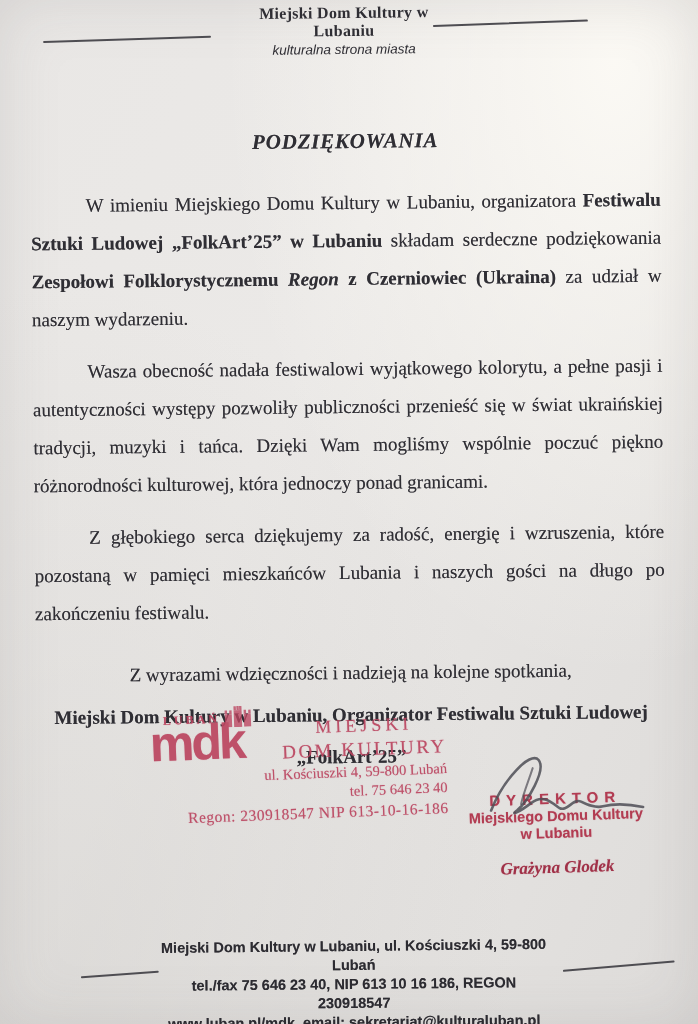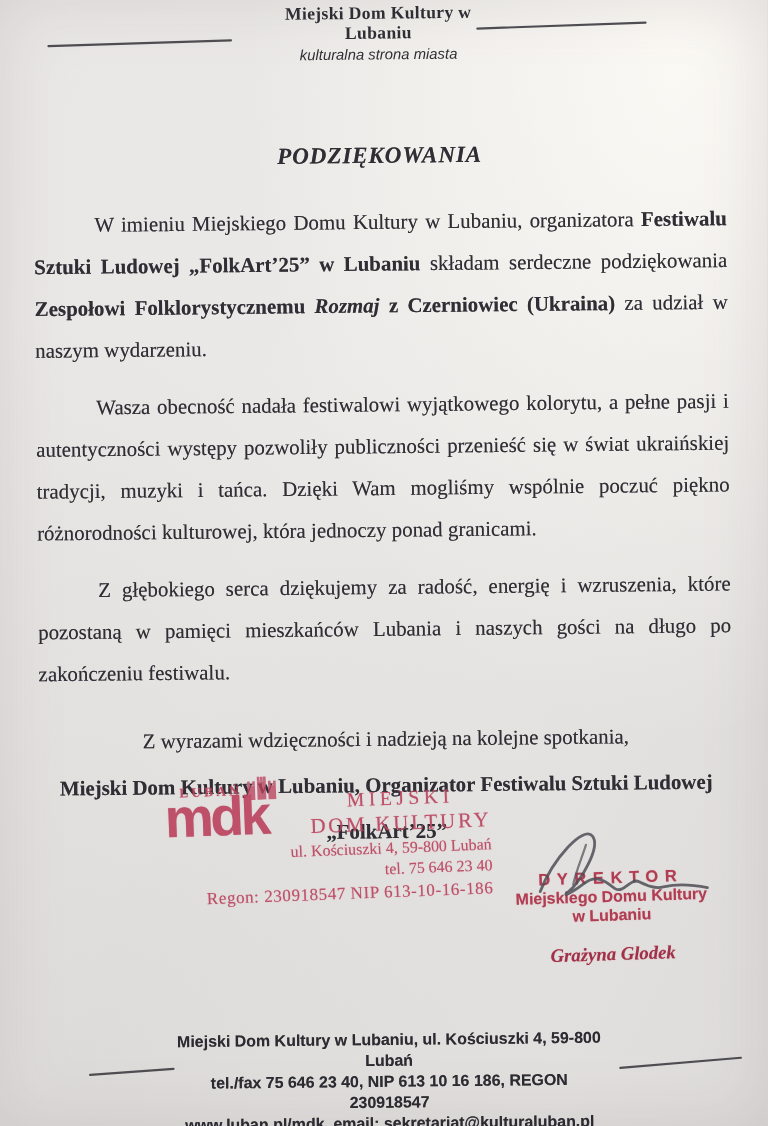--- a/index.html
+++ b/index.html
@@ -79,21 +79,21 @@
       <div class="org-name">Miejski Dom Kultury w</div>
       <div class="org-name">Lubaniu</div>
       <div class="tagline">kulturalna strona miasta</div>
     </div>
     <div class="rule hl"></div>
     <div class="rule hr"></div>
 
     <div class="content">
       <div class="doc-title">PODZIĘKOWANIA</div>
 
-      <p class="para"><span>W imieniu Miejskiego Domu Kultury w Lubaniu, organizatora </span><b>Festiwalu Sztuki Ludowej „FolkArt’25” w Lubaniu</b><span> składam serdeczne podziękowania </span><b>Zespołowi Folklorystycznemu </b><b><i>Rozmaj</i></b><b> z Czerniowiec (Ukraina)</b><span> za udział w naszym wydarzeniu.</span></p>
+      <p class="para"><span>W imieniu Miejskiego Domu Kultury w Lubaniu, organizatora </span><b>Festiwalu Sztuki Ludowej „FolkArt’25” w Lubaniu</b><span> składam serdeczne podziękowania </span><b>Zespołowi Folklorystycznemu </b><b><i>Regon</i></b><b> z Czerniowiec (Ukraina)</b><span> za udział w naszym wydarzeniu.</span></p>
 
       <p class="para">Wasza obecność nadała festiwalowi wyjątkowego kolorytu, a pełne pasji i autentyczności występy pozwoliły publiczności przenieść się w świat ukraińskiej tradycji, muzyki i tańca. Dzięki Wam mogliśmy wspólnie poczuć piękno różnorodności kulturowej, która jednoczy ponad granicami.</p>
 
       <p class="para">Z głębokiego serca dziękujemy za radość, energię i wzruszenia, które pozostaną w pamięci mieszkańców Lubania i naszych gości na długo po zakończeniu festiwalu.</p>
 
       <div class="closing">
         <div>Z wyrazami wdzięczności i nadzieją na kolejne spotkania,</div>
         <div><b>Miejski Dom Kultury w Lubaniu, Organizator Festiwalu Sztuki Ludowej</b></div>
         <div><b>„FolkArt’25”</b></div>
       </div>

